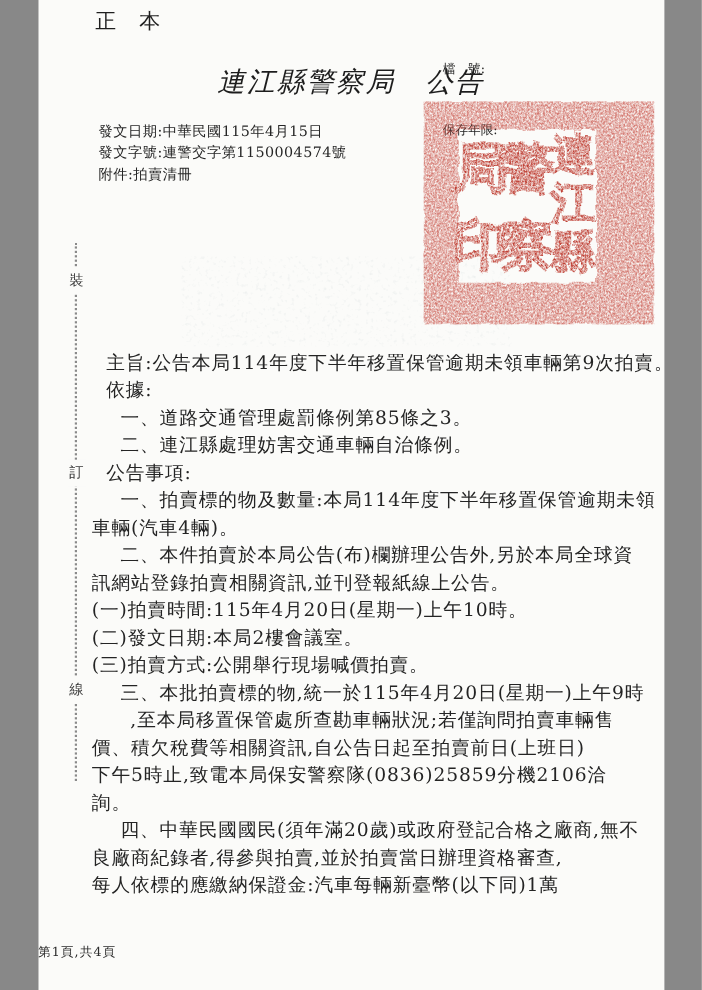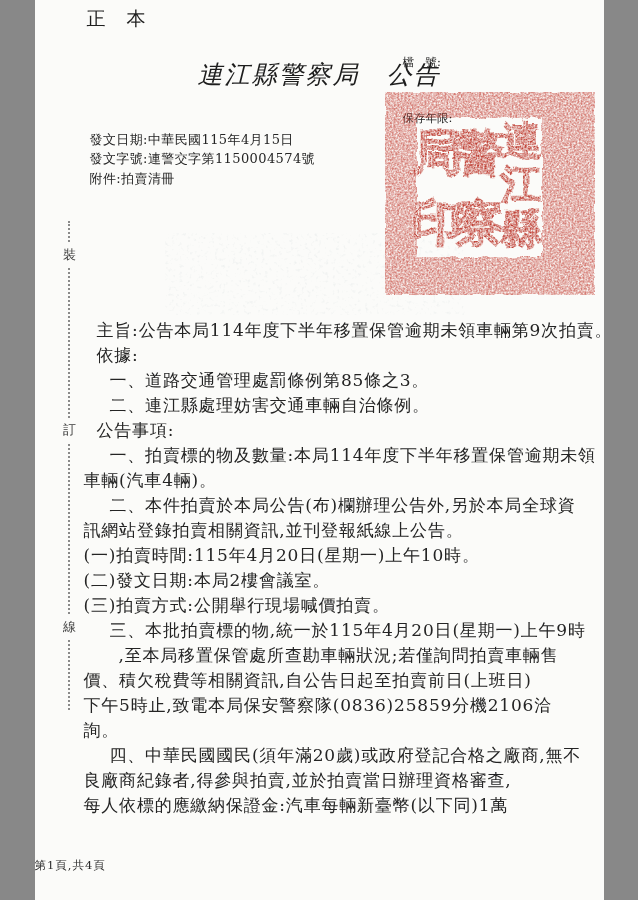--- a/index.html
+++ b/index.html
@@ -33,21 +33,20 @@
     text-align:center;
     font-size:25px;letter-spacing:2px;color:#1d1d1d;
     white-space:pre;
     font-style:italic;
   }
   
   .meta-block{
     position:absolute;left:55px;top:111px;
     font-size:13px;line-height:19.3px;color:#262626;
     letter-spacing:0.4px;
-    margin-top:19px;
   }
   
   .seal{
     position:absolute;left:350px;top:92px;
   }
   
   .smudge{
     position:absolute;left:130px;top:233px;
     opacity:0.45;
   }

